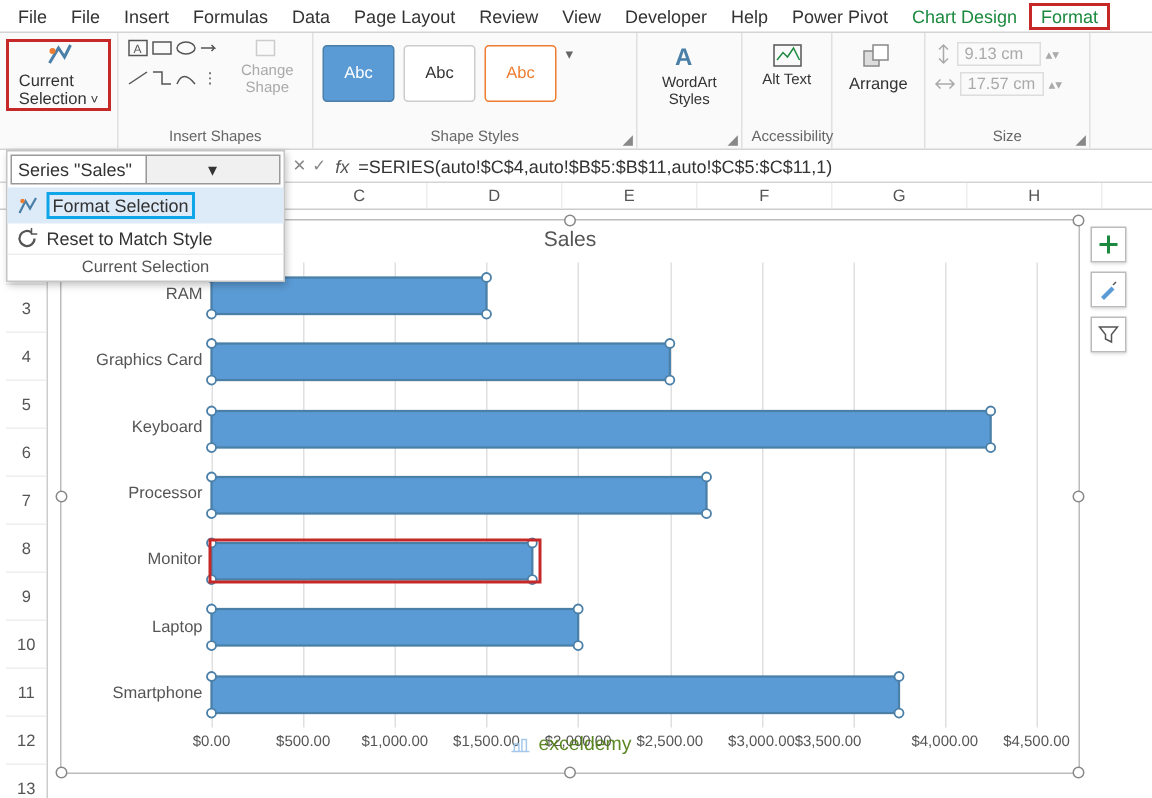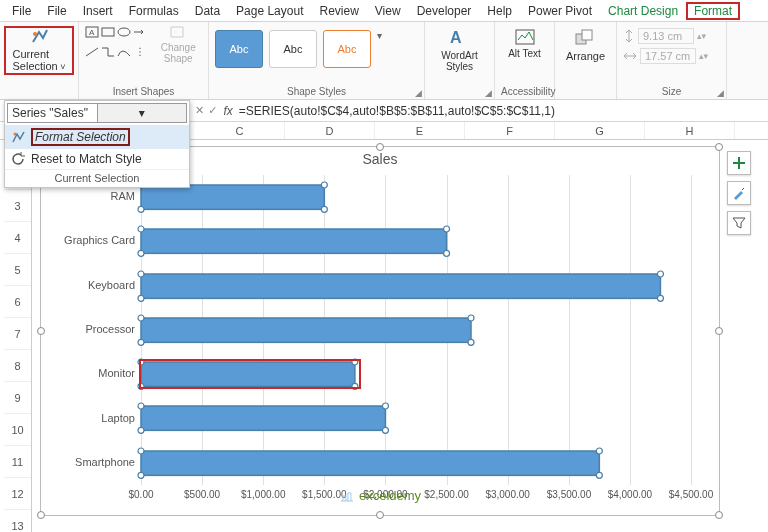--- a/index.html
+++ b/index.html
@@ -34,21 +34,21 @@
 .size-row .val { border: 1px solid #ddd; padding: 1px 4px; width: 56px; }
 .ribbon-dlg { position: absolute; bottom: 1px; right: 2px; font-size: 9px; color: #888; }
 
 
 .sel-panel { position: absolute; left: 4px; top: 100px; width: 186px; background: #fff; border: 1px solid #c5c5c5; box-shadow: 1px 2px 5px rgba(0,0,0,.25); z-index: 10; font-size: 12px; }
 .sel-combo { display: flex; border: 1px solid #999; margin: 2px; }
 .sel-combo span { flex: 1; padding: 2px 4px; }
 .sel-combo .dd { width: 16px; text-align: center; border-left: 1px solid #999; background: #f0f0f0; }
 .sel-item { display: flex; align-items: center; gap: 6px; padding: 3px 6px; }
 .sel-item.hl { background: #ddeaf7; }
-.sel-item.hl .txt { border: 2px solid #7f1d1d; padding: 0 2px; font-style: italic; }
+.sel-item.hl .txt { border: 2px solid #0ea5e9; padding: 0 2px; }
 .sel-foot { font-size: 11px; color: #555; text-align: center; padding: 2px 0 3px; border-top: 1px solid #eee; }
 
 
 .fbar { display: flex; align-items: center; height: 22px; border-bottom: 1px solid #d4d4d4; padding-left: 195px; }
 .fbar .btns { display: flex; gap: 4px; color: #888; font-size: 11px; align-items: center; }
 .fbar .fx { font-style: italic; margin: 0 6px; color: #555; }
 .fbar .formula { font-size: 12px; }
 
 
 .colhdr { display: flex; height: 18px; border-bottom: 1px solid #ccc; padding-left: 195px; color: #555; font-size: 11px; }
@@ -282,21 +282,21 @@
         <div class="x-label" style="position: absolute; left: 122.222px; top: 314px; font-size: 10px; color: rgb(85, 85, 85); transform: translateX(-50%);">$1,000.00</div>
         <div style="position: absolute; left: 183.333px; top: 0px; bottom: 0px; border-left: 1px solid rgb(224, 224, 224);"></div>
         <div class="x-label" style="position: absolute; left: 183.333px; top: 314px; font-size: 10px; color: rgb(85, 85, 85); transform: translateX(-50%);">$1,500.00</div>
         <div style="position: absolute; left: 244.444px; top: 0px; bottom: 0px; border-left: 1px solid rgb(224, 224, 224);"></div>
         <div class="x-label" style="position: absolute; left: 244.444px; top: 314px; font-size: 10px; color: rgb(85, 85, 85); transform: translateX(-50%);">$2,000.00</div>
         <div style="position: absolute; left: 305.556px; top: 0px; bottom: 0px; border-left: 1px solid rgb(224, 224, 224);"></div>
         <div class="x-label" style="position: absolute; left: 305.556px; top: 314px; font-size: 10px; color: rgb(85, 85, 85); transform: translateX(-50%);">$2,500.00</div>
         <div style="position: absolute; left: 366.667px; top: 0px; bottom: 0px; border-left: 1px solid rgb(224, 224, 224);"></div>
         <div class="x-label" style="position: absolute; left: 366.667px; top: 314px; font-size: 10px; color: rgb(85, 85, 85); transform: translateX(-50%);">$3,000.00</div>
         <div style="position: absolute; left: 427.778px; top: 0px; bottom: 0px; border-left: 1px solid rgb(224, 224, 224);"></div>
-        <div class="x-label" style="position: absolute; left: 428px; top: 314px; font-size: 10px; color: rgb(85, 85, 85); transform: translateX(-50%);">$3,500.00</div>
+        <div class="x-label" style="position: absolute; left: 411px; top: 314px; font-size: 10px; color: rgb(85, 85, 85); transform: translateX(-50%);">$3,500.00</div>
         <div style="position: absolute; left: 488.889px; top: 0px; bottom: 0px; border-left: 1px solid rgb(224, 224, 224);"></div>
         <div class="x-label" style="position: absolute; left: 488.889px; top: 314px; font-size: 10px; color: rgb(85, 85, 85); transform: translateX(-50%);">$4,000.00</div>
         <div style="position: absolute; left: 550px; top: 0px; bottom: 0px; border-left: 1px solid rgb(224, 224, 224);"></div>
         <div class="x-label" style="position: absolute; left: 550px; top: 314px; font-size: 10px; color: rgb(85, 85, 85); transform: translateX(-50%);">$4,500.00</div>
         <div class="cat-label" style="top: 15.1429px;">RAM</div>
         <svg width="189.33333333333331" height="30.357142857142858" style="position: absolute; left: -3px; top: 6.96429px; overflow: visible;">
           <rect class="bar" x="3" y="3" width="183.33333333333331" height="24.357142857142858"></rect>
     <circle class="bar-handle" cx="3" cy="3" r="3"></circle>
           <circle class="bar-handle" cx="186.33333333333331" cy="3" r="3"></circle>
     <circle class="bar-handle" cx="3" cy="27.357142857142858" r="3"></circle>

